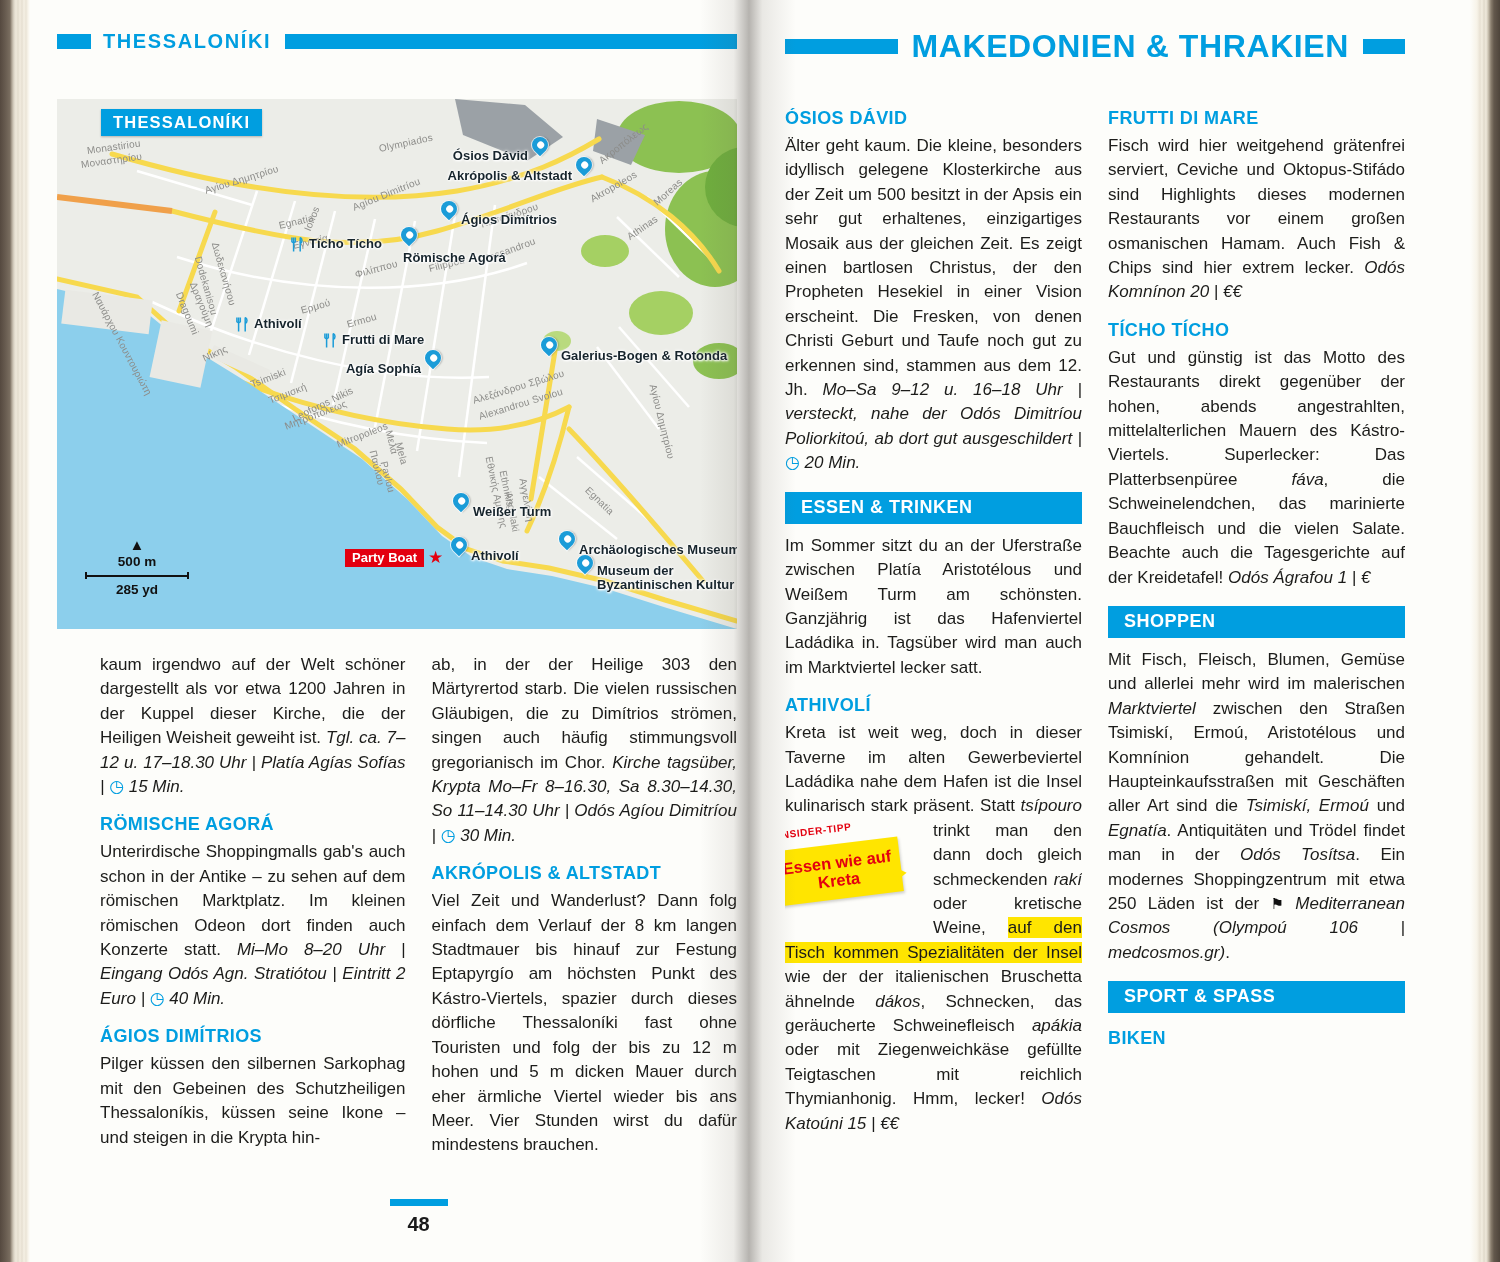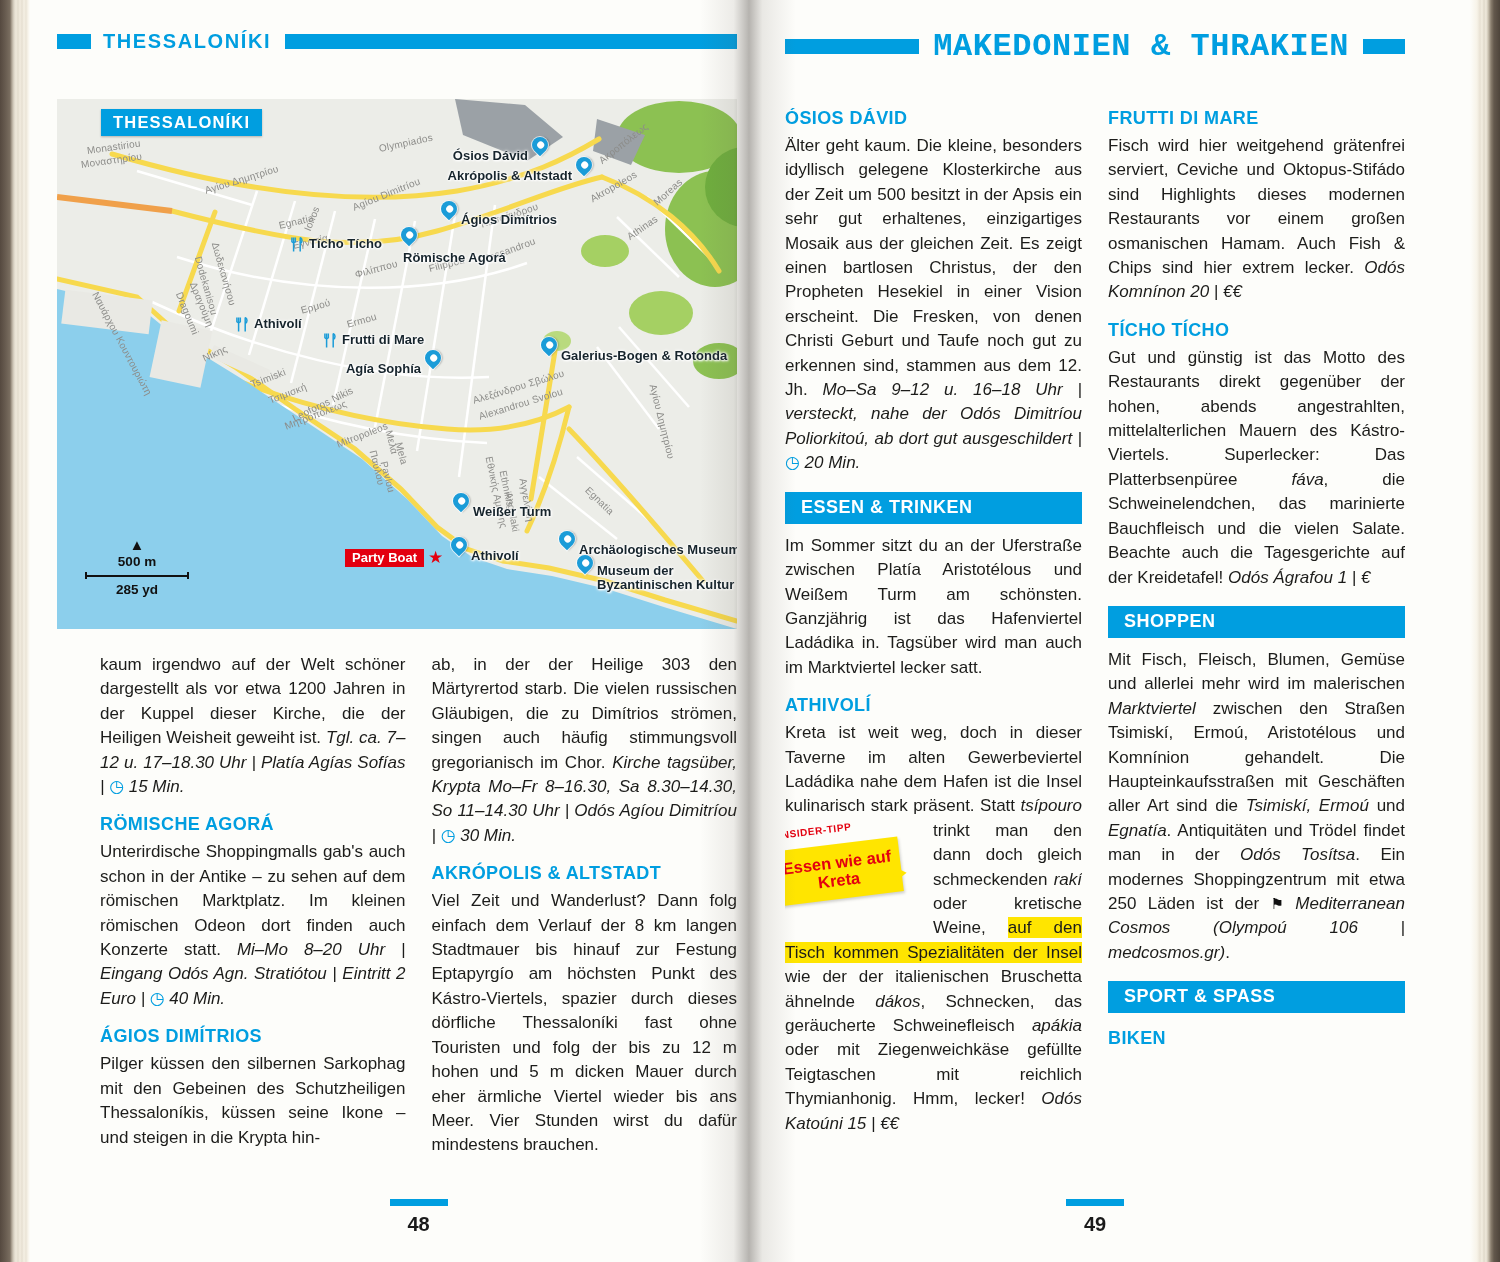--- a/index.html
+++ b/index.html
@@ -18,21 +18,21 @@
   .inner-l{margin:0 11px 0 27px;}
   .inner-r{margin:0 65px 0 37px;}
 
   .pagehead{display:flex;align-items:center;margin-top:30px;height:22px;}
   .hbar{background:#009EE0;height:15px;}
   .hbar.lead{width:34px;margin-right:12px;}
   .hbar.fill{flex:1;margin-left:14px;}
   .hbar.fill-l{flex:1;margin-right:14px;}
   .hbar.trail{width:42px;margin-left:14px;}
   h1.ptitle{margin:0;color:#009EE0;font-size:20px;font-weight:bold;letter-spacing:1.6px;white-space:nowrap;}
-  .page.right h1.ptitle{font-size:32px;letter-spacing:.6px;font-family:Liberation Mono, monospace;}
+  .page.right h1.ptitle{font-size:32px;letter-spacing:.6px;}
   .page.right .pagehead{margin-top:28px;height:36px;}
 
   
   .map{position:relative;width:680px;height:530px;margin-top:47px;overflow:hidden;}
   .map svg.base{position:absolute;left:0;top:0;z-index:0;}
   .map-title{position:absolute;left:44px;top:10px;z-index:3;background:#009EE0;color:#fff;font-weight:bold;
     font-size:16.5px;letter-spacing:1.2px;padding:4px 12px;box-shadow:0 1px 2px rgba(0,0,0,.25);}
   #map-overlay{position:absolute;left:0;top:0;right:0;bottom:0;z-index:2;}
   .street{position:absolute;white-space:nowrap;font-size:10px;color:#8c8c89;transform-origin:0 50%;letter-spacing:.2px;z-index:1;}
   .poi{position:absolute;width:0;height:0;z-index:2;}
@@ -331,22 +331,18 @@
             <h3 class="subhead">TÍCHO TÍCHO</h3>
             <p class="body">Gut und günstig ist das Motto des Restaurants direkt gegenüber der hohen, abends angestrahlten, mittelalterlichen Mauern des Kástro-Viertels. Superlecker: Das Platterbsenpüree <i>fáva</i>, die Schweinelendchen, das marinierte Bauchfleisch und die vielen Salate. Beachte auch die Tagesgerichte auf der Kreidetafel! <i>Odós Ágrafou 1 | €</i></p>
             <div class="banner">SHOPPEN</div>
             <p class="body">Mit Fisch, Fleisch, Blumen, Gemüse und allerlei mehr wird im malerischen <i>Marktviertel</i> zwischen den Straßen Tsimiskí, Ermoú, Aristotélous und Komnínion gehandelt. Die Haupteinkaufsstraßen mit Geschäften aller Art sind die <i>Tsimiskí, Ermoú</i> und <i>Egnatía</i>. Antiquitäten und Trödel findet man in der <i>Odós Tosítsa</i>. Ein modernes Shoppingzentrum mit etwa 250 Läden ist der <span class="tipflag">⚑</span> <i>Mediterranean Cosmos (Olympoú 106 | medcosmos.gr)</i>.</p>
             <div class="banner">SPORT &amp; SPASS</div>
             <h3 class="subhead">BIKEN</h3>
           </div>
       </div>
     </div>
 
-    <div class="pagefoot">
-      <span class="footbar"></span>
-      <span class="pagenum">49</span>
-    </div>
   </div>
 
   <div class="gutter"></div>
   <div class="edge-left"></div>
   <div class="edge-right"></div>
 </div>
 
 </body></html>

